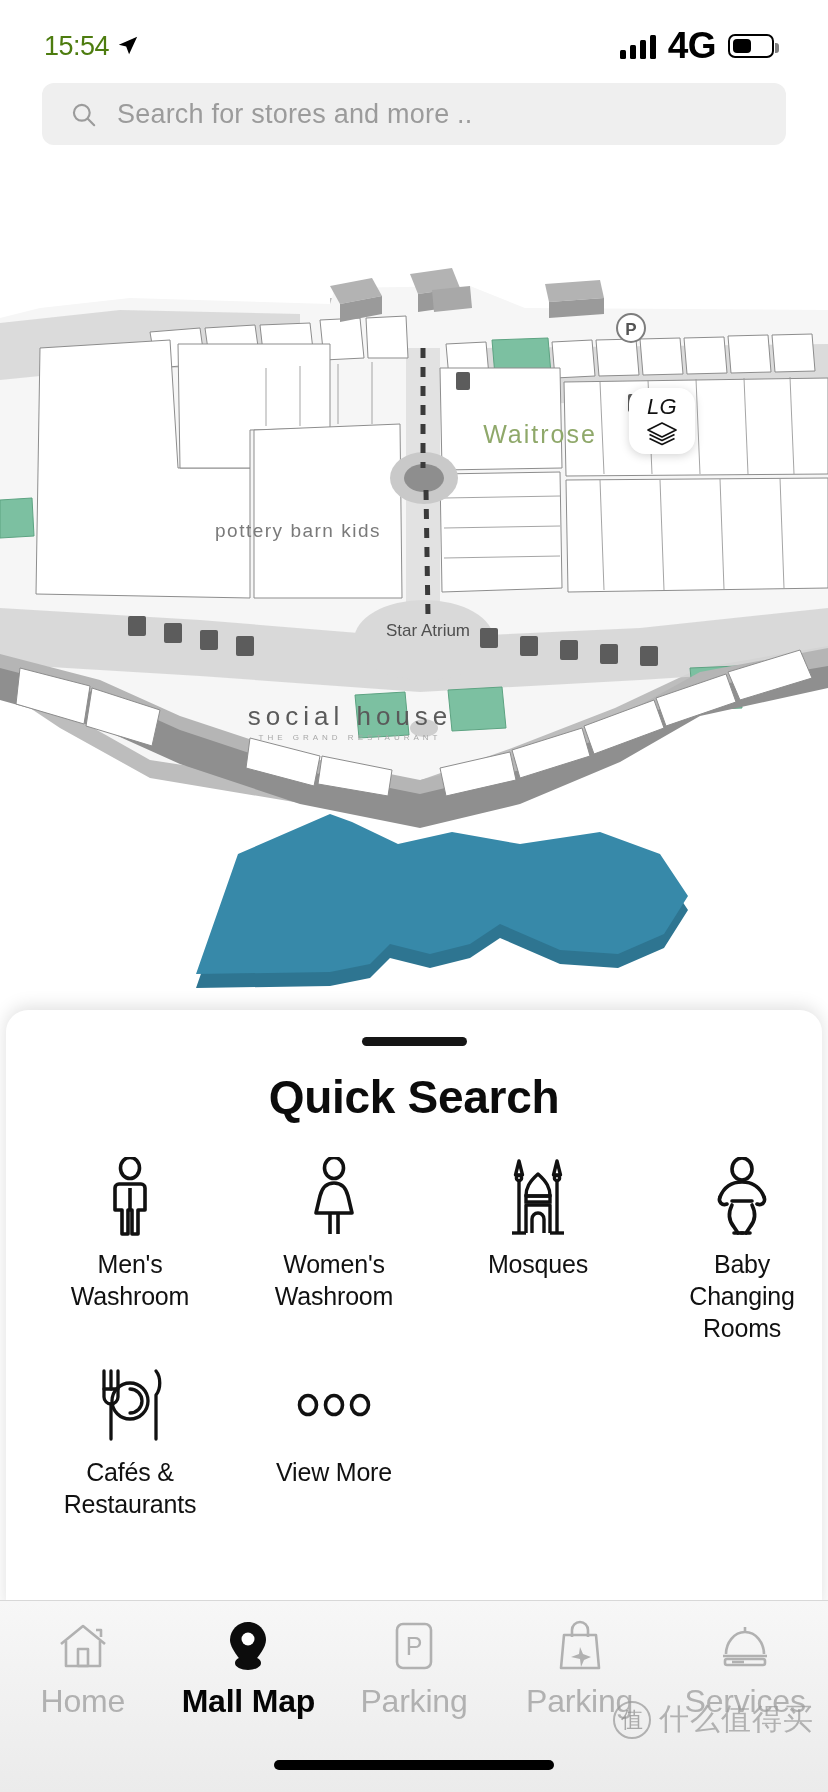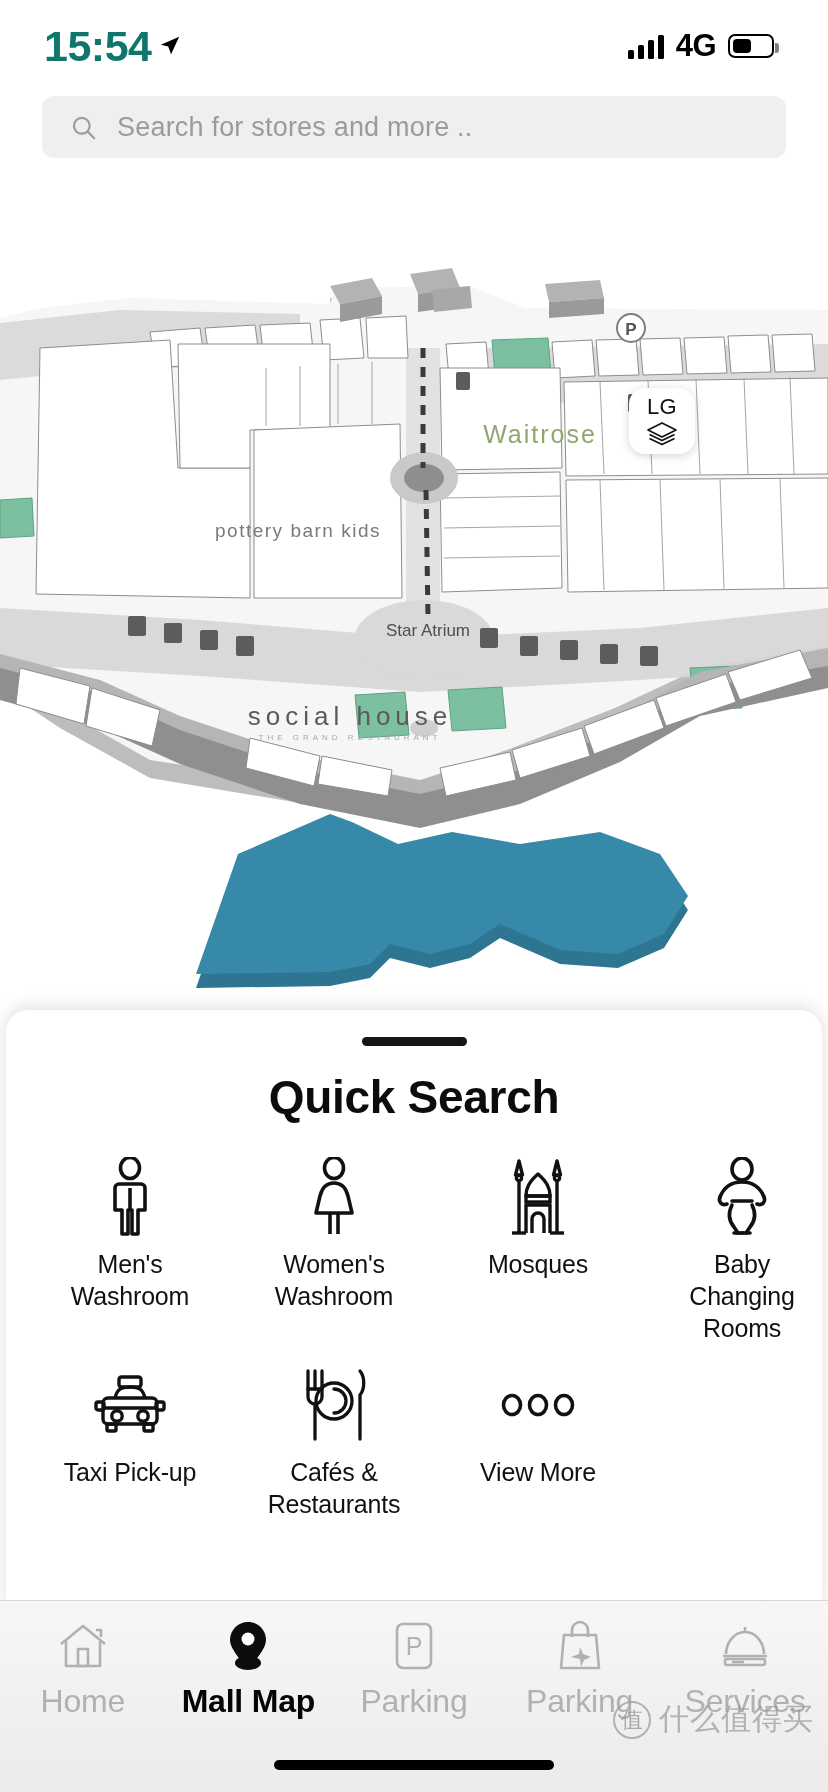--- a/index.html
+++ b/index.html
@@ -11,54 +11,54 @@
   }
   #phone { position:relative; width:828px; height:1792px; background:#fff; overflow:hidden; }
 
   
   .statusbar {
     position:absolute; top:0; left:0; width:828px; height:92px;
     display:flex; align-items:center; justify-content:space-between;
     padding:0 54px 0 44px;
   }
   .sb-left { display:flex; align-items:center; gap:8px; }
-  .sb-time { font-size:43px; font-weight:700; color:#0f766e; letter-spacing:-0.5px; }
+  .sb-time { font-size:27px; font-weight:400; color:#4d7c0f; letter-spacing:-0.5px; }
   .sb-loc { width:22px; height:22px; display:block; }
   .sb-right { display:flex; align-items:center; gap:12px; }
   .bars { display:flex; align-items:flex-end; gap:4px; height:26px; }
   .bars i { display:block; width:6px; background:#000; border-radius:1.5px; }
   .bars i:nth-child(1){height:9px;}
   .bars i:nth-child(2){height:14px;}
   .bars i:nth-child(3){height:19px;}
   .bars i:nth-child(4){height:24px;}
-  .net { font-size:31px; font-weight:600; color:#000; letter-spacing:-0.5px; }
+  .net { font-size:37px; font-weight:600; color:#000; letter-spacing:-0.5px; }
   .batt { position:relative; width:46px; height:24px; border:2.5px solid #000; border-radius:7px; }
   .batt::after { content:""; position:absolute; right:-7px; top:7px; width:4px; height:10px;
     background:#000; border-radius:0 3px 3px 0; opacity:.5; }
   .batt span { position:absolute; left:3px; top:3px; bottom:3px; background:#000; border-radius:4px; }
 
   
-  .searchwrap { position:absolute; top:96px; left:42px; width:744px; height:62px; }
+  .searchwrap { position:absolute; top:83px; left:42px; width:744px; height:62px; }
   .searchbar {
     width:100%; height:100%; background:#efefef; border-radius:12px;
     display:flex; align-items:center; padding-left:28px; gap:20px;
   }
   .mag { width:27px; height:27px; flex:0 0 27px; }
   .searchph { font-size:27px; color:#9b9b9b; letter-spacing:.2px; }
 
   
   .maparea { position:absolute; top:168px; left:0; width:828px; height:850px; background:#fff; overflow:hidden; }
   .mapsvg { position:absolute; top:0; left:0; }
 
   
   .lgbtn {
     position:absolute; top:220px; left:629px; width:66px; height:66px;
     background:#fff; border-radius:16px;
     box-shadow:0 2px 10px rgba(0,0,0,.17);
-    display:flex; flex-direction:column; align-items:center; justify-content:center; gap:2px;
+    display:flex; flex-direction:column; align-items:center; justify-content:center; gap:2px;font-style:italic;
   }
   .lgbtn .lgtxt { font-size:22px; font-weight:500; color:#111; line-height:1; letter-spacing:.3px; }
   .lgbtn svg { display:block; }
 
   
   .sheet {
     position:absolute; left:6px; top:1010px; width:816px; height:600px;
     background:#fff; border-radius:22px 22px 0 0;
     box-shadow:0 -3px 18px rgba(0,0,0,.13);
   }
@@ -364,37 +364,20 @@
             <path d="M24 48 c-4 8 -3 16 2 22 l4 6"></path>
             <path d="M44 48 c4 8 3 16 -2 22 l-4 6"></path>
             <path d="M26 76 h9"></path>
               <path d="M33 76 h9"></path>
           </svg>
         </div>
         <div class="qs-label">Baby Changing
 Rooms</div>
       </div>
 
-      <div class="qs-item">
-        <div class="qs-ico">
-          <svg width="74" height="66" viewBox="0 0 74 66" fill="none" stroke="#111" stroke-width="3.4" stroke-linejoin="round">
-            <rect x="26" y="5" width="22" height="10" rx="2.5"></rect>
-            <path d="M22 26 c2 -8 5 -11 15 -11 s13 3 15 11"></path>
-            <rect x="10" y="26" width="54" height="26" rx="5"></rect>
-            <line x1="10" y1="36" x2="64" y2="36"></line>
-            <circle cx="24" cy="44" r="5.2"></circle>
-            <circle cx="50" cy="44" r="5.2"></circle>
-            <rect x="3" y="30" width="8" height="8" rx="2"></rect>
-            <rect x="63" y="30" width="8" height="8" rx="2"></rect>
-            <rect x="14" y="52" width="9" height="7" rx="1.6"></rect>
-            <rect x="51" y="52" width="9" height="7" rx="1.6"></rect>
-          </svg>
-        </div>
-        <div class="qs-label">Taxi Pick-up</div>
-      </div>
 
 
       <div class="qs-item">
         <div class="qs-ico">
           <svg width="72" height="76" viewBox="0 0 72 76" fill="none" stroke="#111" stroke-width="3.3" stroke-linecap="round" stroke-linejoin="round">
             <line x1="10" y1="4" x2="10" y2="22"></line>
             <line x1="17" y1="4" x2="17" y2="22"></line>
             <line x1="24" y1="4" x2="24" y2="22"></line>
             <path d="M10 22 h14 v8 a7 7 0 0 1 -7 7 a7 7 0 0 1 -7 -7 z"></path>
             <line x1="17" y1="37" x2="17" y2="72"></line>

